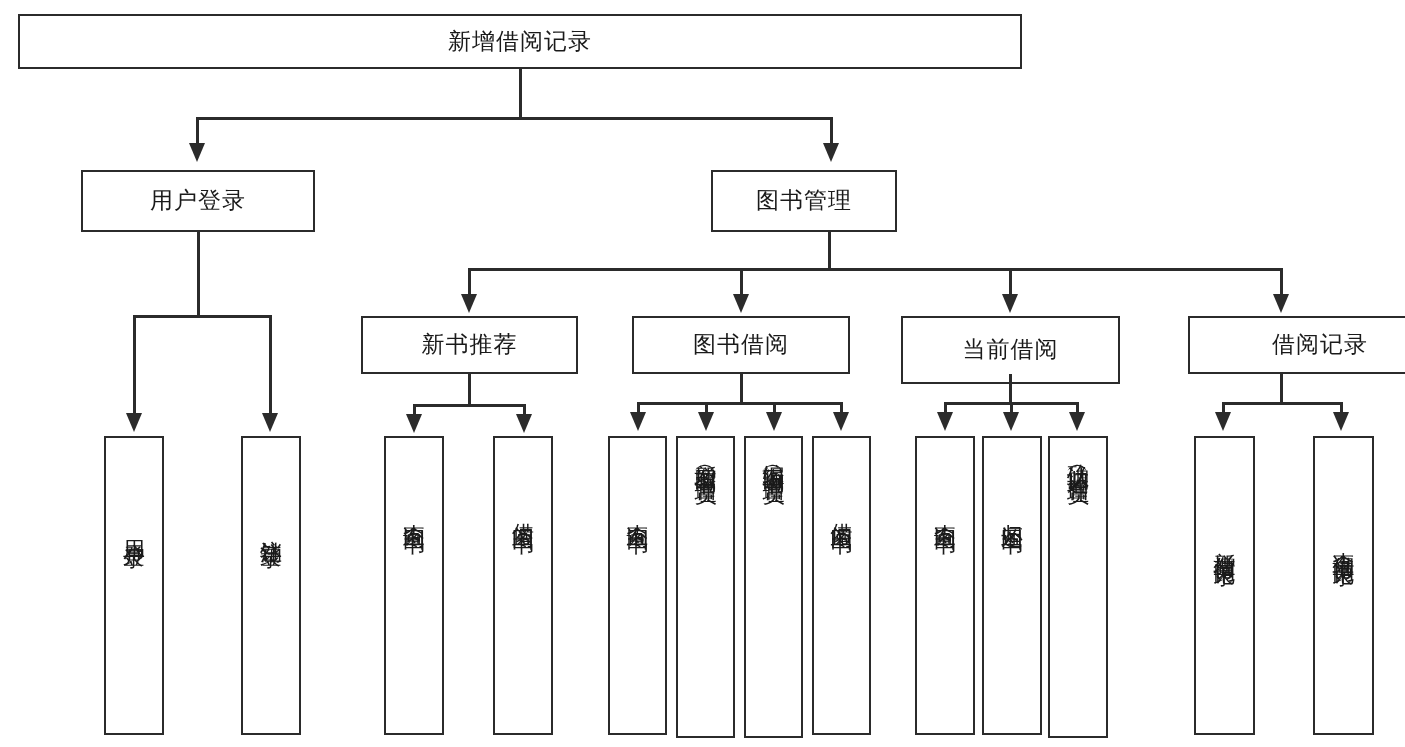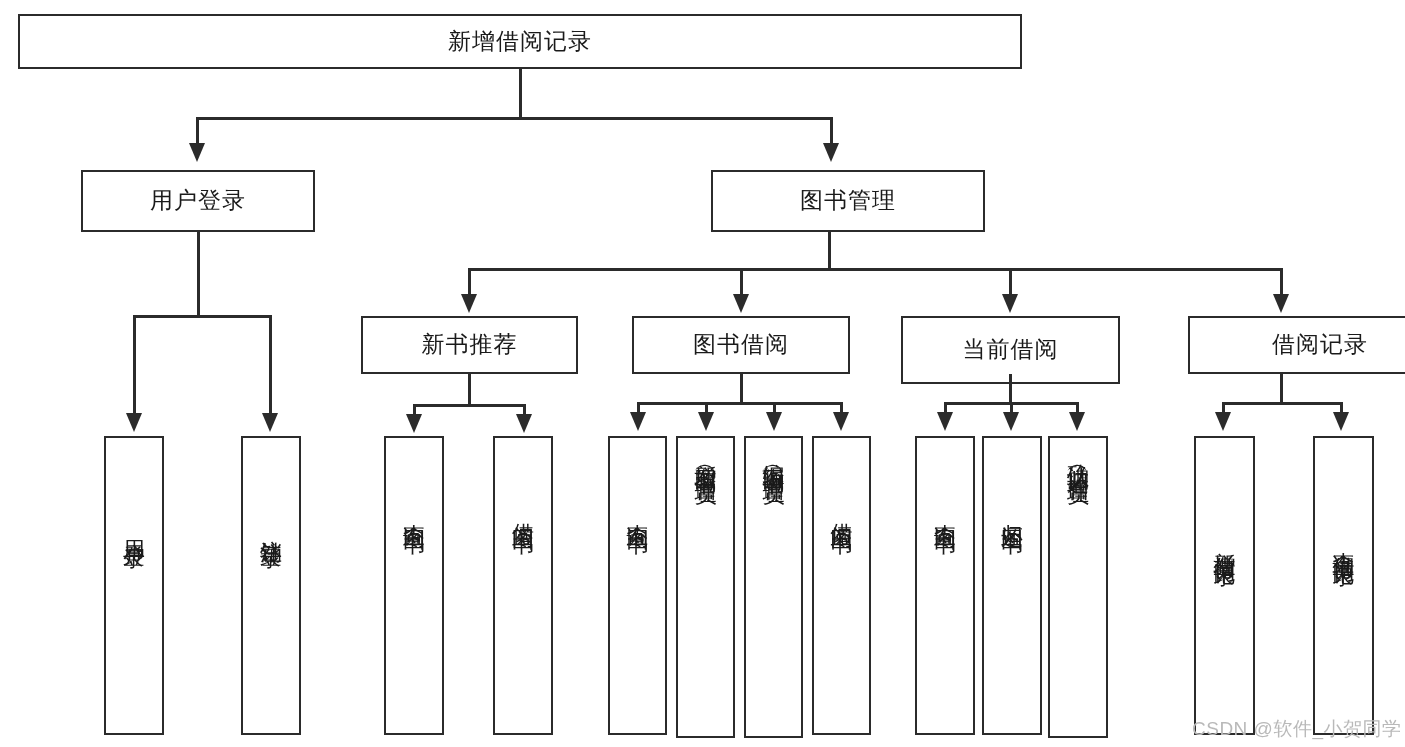--- a/index.html
+++ b/index.html
@@ -106,21 +106,21 @@
   <div class="ln v" style="left:196px; top:117px; width:2.5px; height:28px;"></div>
   <div class="arrow" style="left:189px; top:143px;"></div>
 
   <div class="ln v" style="left:830px; top:117px; width:2.5px; height:28px;"></div>
   <div class="arrow" style="left:823px; top:143px;"></div>
 
   <div class="node horiz" style="left:81px; top:170px; width:234px; height:62px;">
     <span class="label">用户登录</span>
   </div>
 
-  <div class="node horiz" style="left:711px; top:170px; width:274px; height:62px;">
+  <div class="node horiz" style="left:711px; top:170px; width:186px; height:62px;">
     <span class="label">图书管理</span>
   </div>
 
   <div class="ln v" style="left:197px; top:232px; width:2.5px; height:85px;"></div>
   <div class="ln h" style="left:133px; top:315px; width:136px; height:2.5px;"></div>
   <div class="ln v" style="left:133px; top:315px; width:2.5px; height:100px;"></div>
   <div class="arrow" style="left:126px; top:413px;"></div>
   <div class="ln v" style="left:269px; top:315px; width:2.5px; height:100px;"></div>
   <div class="arrow" style="left:262px; top:413px;"></div>
 
@@ -223,15 +223,14 @@
     <span class="label">确认归还（管理员）</span>
   </div>
 
   <div class="node vert mid2" style="left:1194px; top:436px; width:61px; height:299px;">
     <span class="label">新增借阅记录</span>
   </div>
   <div class="node vert mid2" style="left:1313px; top:436px; width:61px; height:299px;">
     <span class="label">查询借阅记录</span>
   </div>
 
-  <div id="watermark" style="left:1192px; top:716px;">CSDN @软件_小贺同学</div>
 
 </div>
 
 </body></html>

